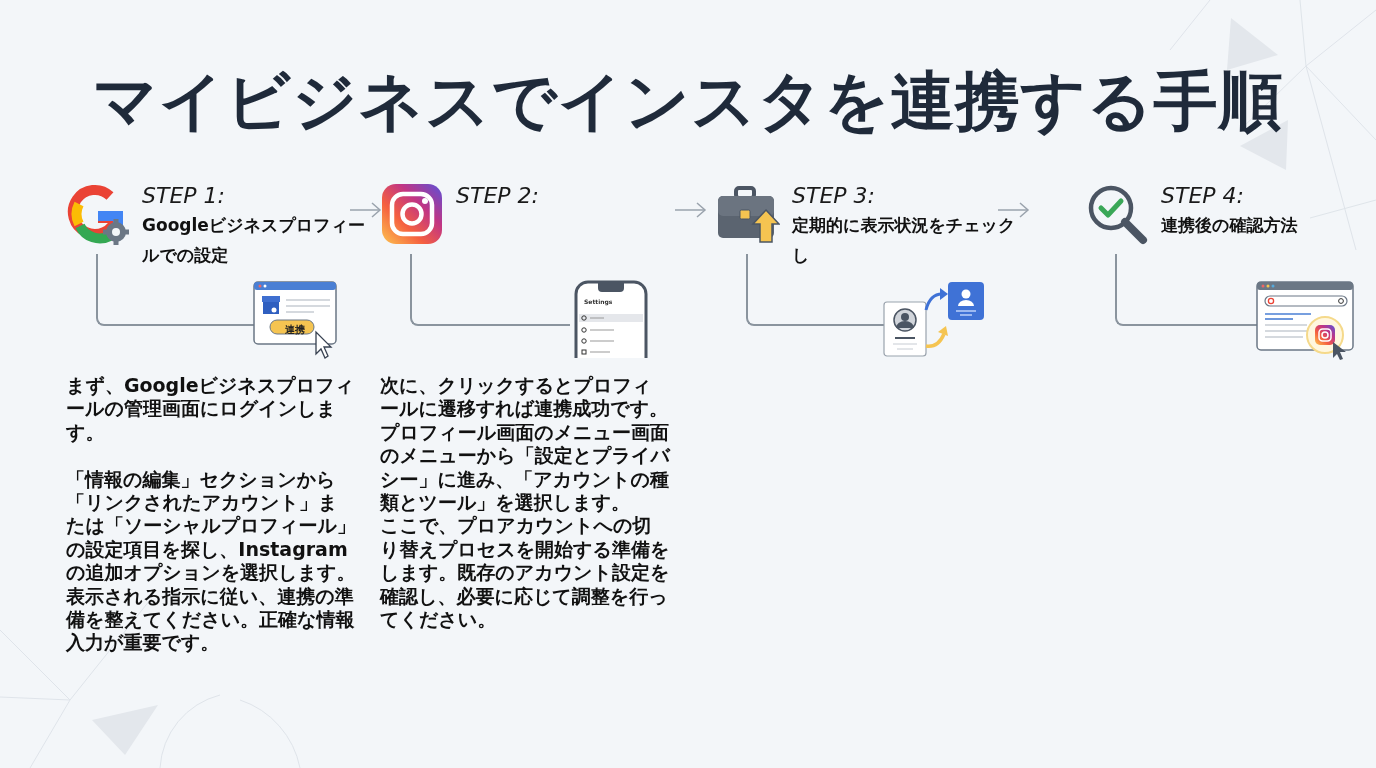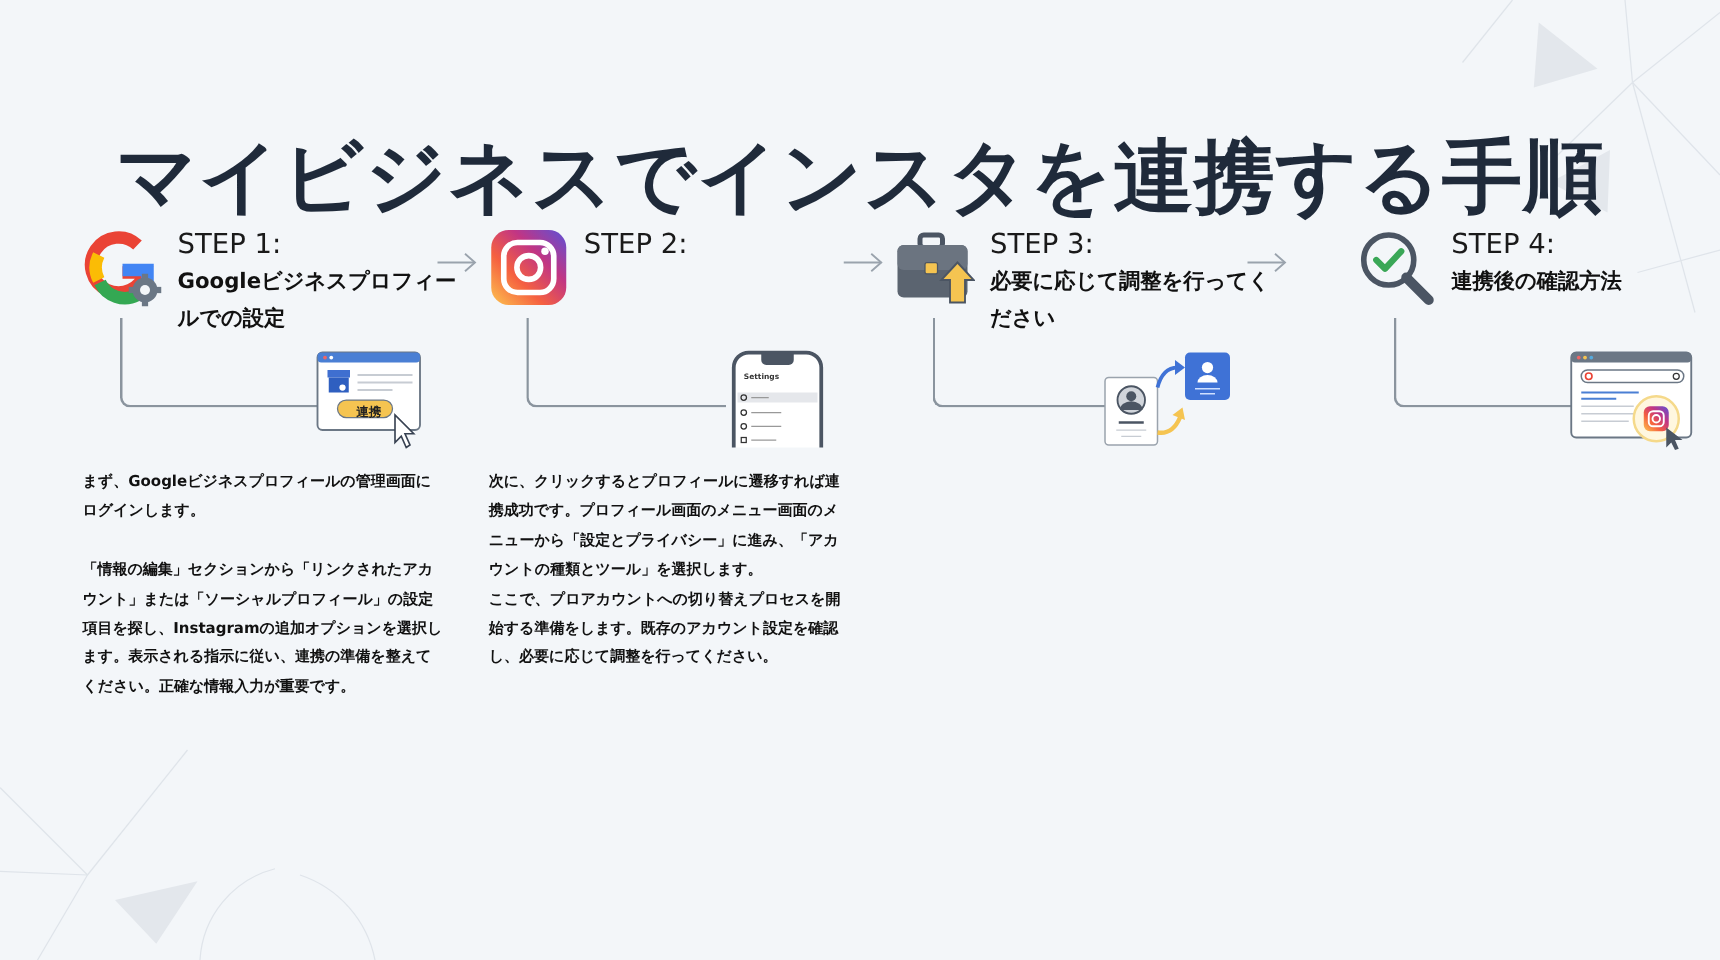--- a/index.html
+++ b/index.html
@@ -8,37 +8,37 @@
     background: #f3f6f9;
     font-family: "DejaVu Sans", "Liberation Sans", sans-serif;
     color: #111;
     position: relative;
   }
   .bg-deco { position: absolute; inset: 0; pointer-events: none; }
   .title {
     position: absolute; left: 0; right: 0; top: 58px;
     text-align: center;
     font-size: 64px; font-weight: bold;
-    color: #1f2a3a; letter-spacing: 1px; margin-top: 40px;
+    color: #1f2a3a; letter-spacing: 1px;
   }
   .step {
     position: absolute; top: 178px; width: 300px; height: 580px;
   }
   .step .icon { position: absolute; left: 0; top: 4px; width: 64px; height: 64px; }
-  .step .label { position: absolute; left: 76px; top: 4px; font-size: 22px; color: #1a1a1a; line-height: 28px; }
+  .step .label { position: absolute; left: 76px; top: 4px; font-size: 22px; color: #1a1a1a; line-height: 28px; font-style: italic; }
   .step .heading { position: absolute; left: 76px; top: 32px; font-size: 17px; font-weight: bold; line-height: 30px; color: #111; width: 230px; }
   .step .connector {
     position: absolute; left: 30px; top: 76px; width: 160px; height: 72px;
     border-left: 2px solid #8a949e; border-bottom: 2px solid #8a949e;
     border-bottom-left-radius: 8px;
   }
   .step .illus { position: absolute; }
   .step .body {
     position: absolute; left: 0; top: 196px; width: 290px;
-    font-size: 12px; font-weight: bold; line-height: 23.4px; color: #111;
+    font-size: 19px; font-weight: bold; line-height: 23.4px; color: #111;
     white-space: pre-line;
   }
   .arrow {
     position: absolute; top: 200px; width: 36px; height: 20px;
   }
 </style>
 </head>
 <body>
 
 <svg class="bg-deco" width="1376" height="768" viewBox="0 0 1376 768">
@@ -104,21 +104,21 @@
   <p class="body">まず、Googleビジネスプロフィールの管理画面にログインします。
 
 「情報の編集」セクションから「リンクされたアカウント」または「ソーシャルプロフィール」の設定項目を探し、Instagramの追加オプションを選択します。表示される指示に従い、連携の準備を整えてください。正確な情報入力が重要です。</p>
 </section>
 
 <svg class="arrow" style="left:348px;" viewBox="0 0 36 20">
   <line x1="2" y1="10" x2="32" y2="10" stroke="#9aa3ad" stroke-width="1.5"></line>
   <polyline points="24,3 32,10 24,17" fill="none" stroke="#9aa3ad" stroke-width="1.5"></polyline>
 </svg>
 
-<section class="step" style="left:391px;">
+<section class="step" style="left:380px;">
   <svg class="icon" viewBox="0 0 64 64">
     <defs>
       <linearGradient id="igGrad" x1="0" y1="1" x2="1" y2="0">
         <stop offset="0" stop-color="#fdc44f"></stop>
         <stop offset="0.35" stop-color="#f56040"></stop>
         <stop offset="0.65" stop-color="#c13584"></stop>
         <stop offset="1" stop-color="#5b51d8"></stop>
       </linearGradient>
     </defs>
     <rect x="2" y="2" width="60" height="60" rx="14" fill="url(#igGrad)"></rect>
@@ -153,21 +153,21 @@
 
 <section class="step" style="left:716px;">
   <svg class="icon" viewBox="0 0 64 64">
     <rect x="20" y="6" width="18" height="10" rx="3" fill="none" stroke="#4b5563" stroke-width="4"></rect>
     <rect x="2" y="14" width="56" height="42" rx="5" fill="#5b6470"></rect>
     <rect x="2" y="14" width="56" height="20" rx="5" fill="#6b7480"></rect>
     <rect x="24" y="28" width="10" height="9" rx="1.5" fill="#f5c451" stroke="#4b5563" stroke-width="1"></rect>
     <path d="M50 28 L63 42 L56 42 L56 60 L44 60 L44 42 L37 42 Z" fill="#f5c451" stroke="#4b5563" stroke-width="1.5"></path>
   </svg>
   <div class="label">STEP 3:</div>
-  <div class="heading">必要に応じて調整を行ってください</div>
+  <div class="heading">定期的に表示状況をチェックし</div>
   <div class="connector" style="width:140px;"></div>
   <svg class="illus" style="left:166px; top:102px;" width="106" height="80" viewBox="0 0 106 80">
     <rect x="2" y="22" width="42" height="54" rx="3" fill="#fff" stroke="#9aa3ad" stroke-width="1.2"></rect>
     <circle cx="23" cy="40" r="11" fill="#d1d5db" stroke="#4b5563" stroke-width="1.5"></circle>
     <circle cx="23" cy="37" r="4" fill="#4b5563"></circle>
     <path d="M14 48 a9 7 0 0 1 18 0z" fill="#4b5563"></path>
     <line x1="13" y1="58" x2="33" y2="58" stroke="#4b5563" stroke-width="2"></line>
     <line x1="11" y1="64" x2="35" y2="64" stroke="#c7ccd3" stroke-width="1"></line>
     <line x1="15" y1="69" x2="31" y2="69" stroke="#c7ccd3" stroke-width="1"></line>
     <rect x="66" y="2" width="36" height="38" rx="4" fill="#3f72d6"></rect>

